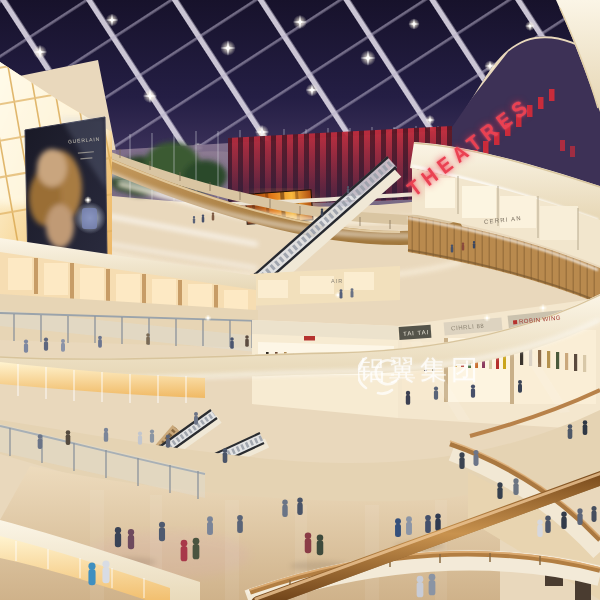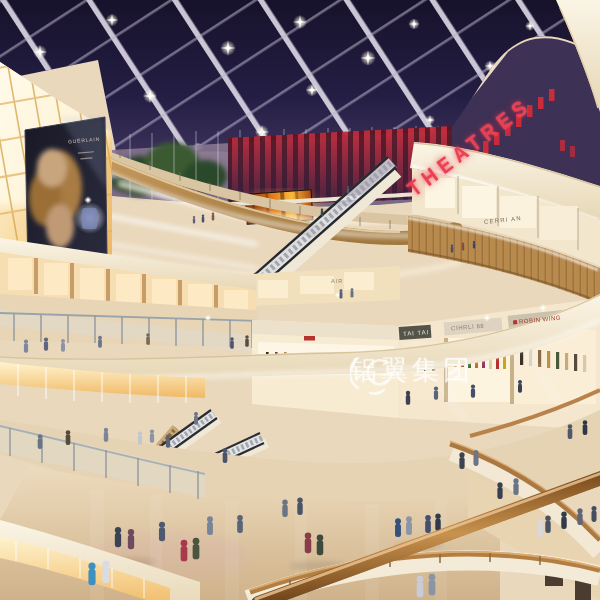--- a/index.html
+++ b/index.html
@@ -10,21 +10,21 @@
   .s-theatres{left:410px;top:182px;transform:rotate(-37deg) scaleY(1.12);
     transform-origin:left center;font-size:19px;font-weight:800;letter-spacing:6px;
     color:#ea4152;text-shadow:0 0 7px rgba(235,40,70,.85),0 0 2px rgba(255,120,130,.9);}
   .s-cerri{left:484px;top:217px;font-size:6px;letter-spacing:1.2px;color:#7d7263;transform:rotate(-6deg);}
   .s-air{left:331px;top:279px;font-size:5.5px;letter-spacing:1px;color:#8a8274;}
   .s-taitai{left:403px;top:330px;font-size:6px;letter-spacing:1px;color:#ece8da;transform:rotate(-4deg);}
   .s-cihrli{left:451px;top:324px;font-size:6px;letter-spacing:.6px;color:#8b8270;transform:rotate(-5deg);}
   .s-robin{left:513px;top:317px;font-size:6px;letter-spacing:.5px;color:#a23c34;transform:rotate(-6deg);}
   .s-robin .red-dot{display:inline-block;width:4px;height:4px;background:#b5322e;margin-right:2px;}
   .s-brand{left:68px;top:138px;font-size:5px;letter-spacing:.8px;color:#d6d0c0;transform:rotate(-5deg);opacity:.95;}
-  .watermark{left:350px;top:352px;display:flex;align-items:flex-end;gap:5px;position:absolute;}
+  .watermark{left:358px;top:352px;display:flex;align-items:flex-end;gap:5px;position:absolute;}
   .watermark .wm-text{font-family:"Liberation Serif",serif;font-size:27px;letter-spacing:4px;
     color:rgba(255,255,255,.78);text-shadow:0 0 3px rgba(255,255,255,.35);}
 </style>
 </head>
 <body>
 
 <div id="stage">
 <svg width="600" height="600" viewBox="0 0 600 600">
 <defs>
   <linearGradient id="gSky" x1="0" y1="0" x2="0" y2="1">

